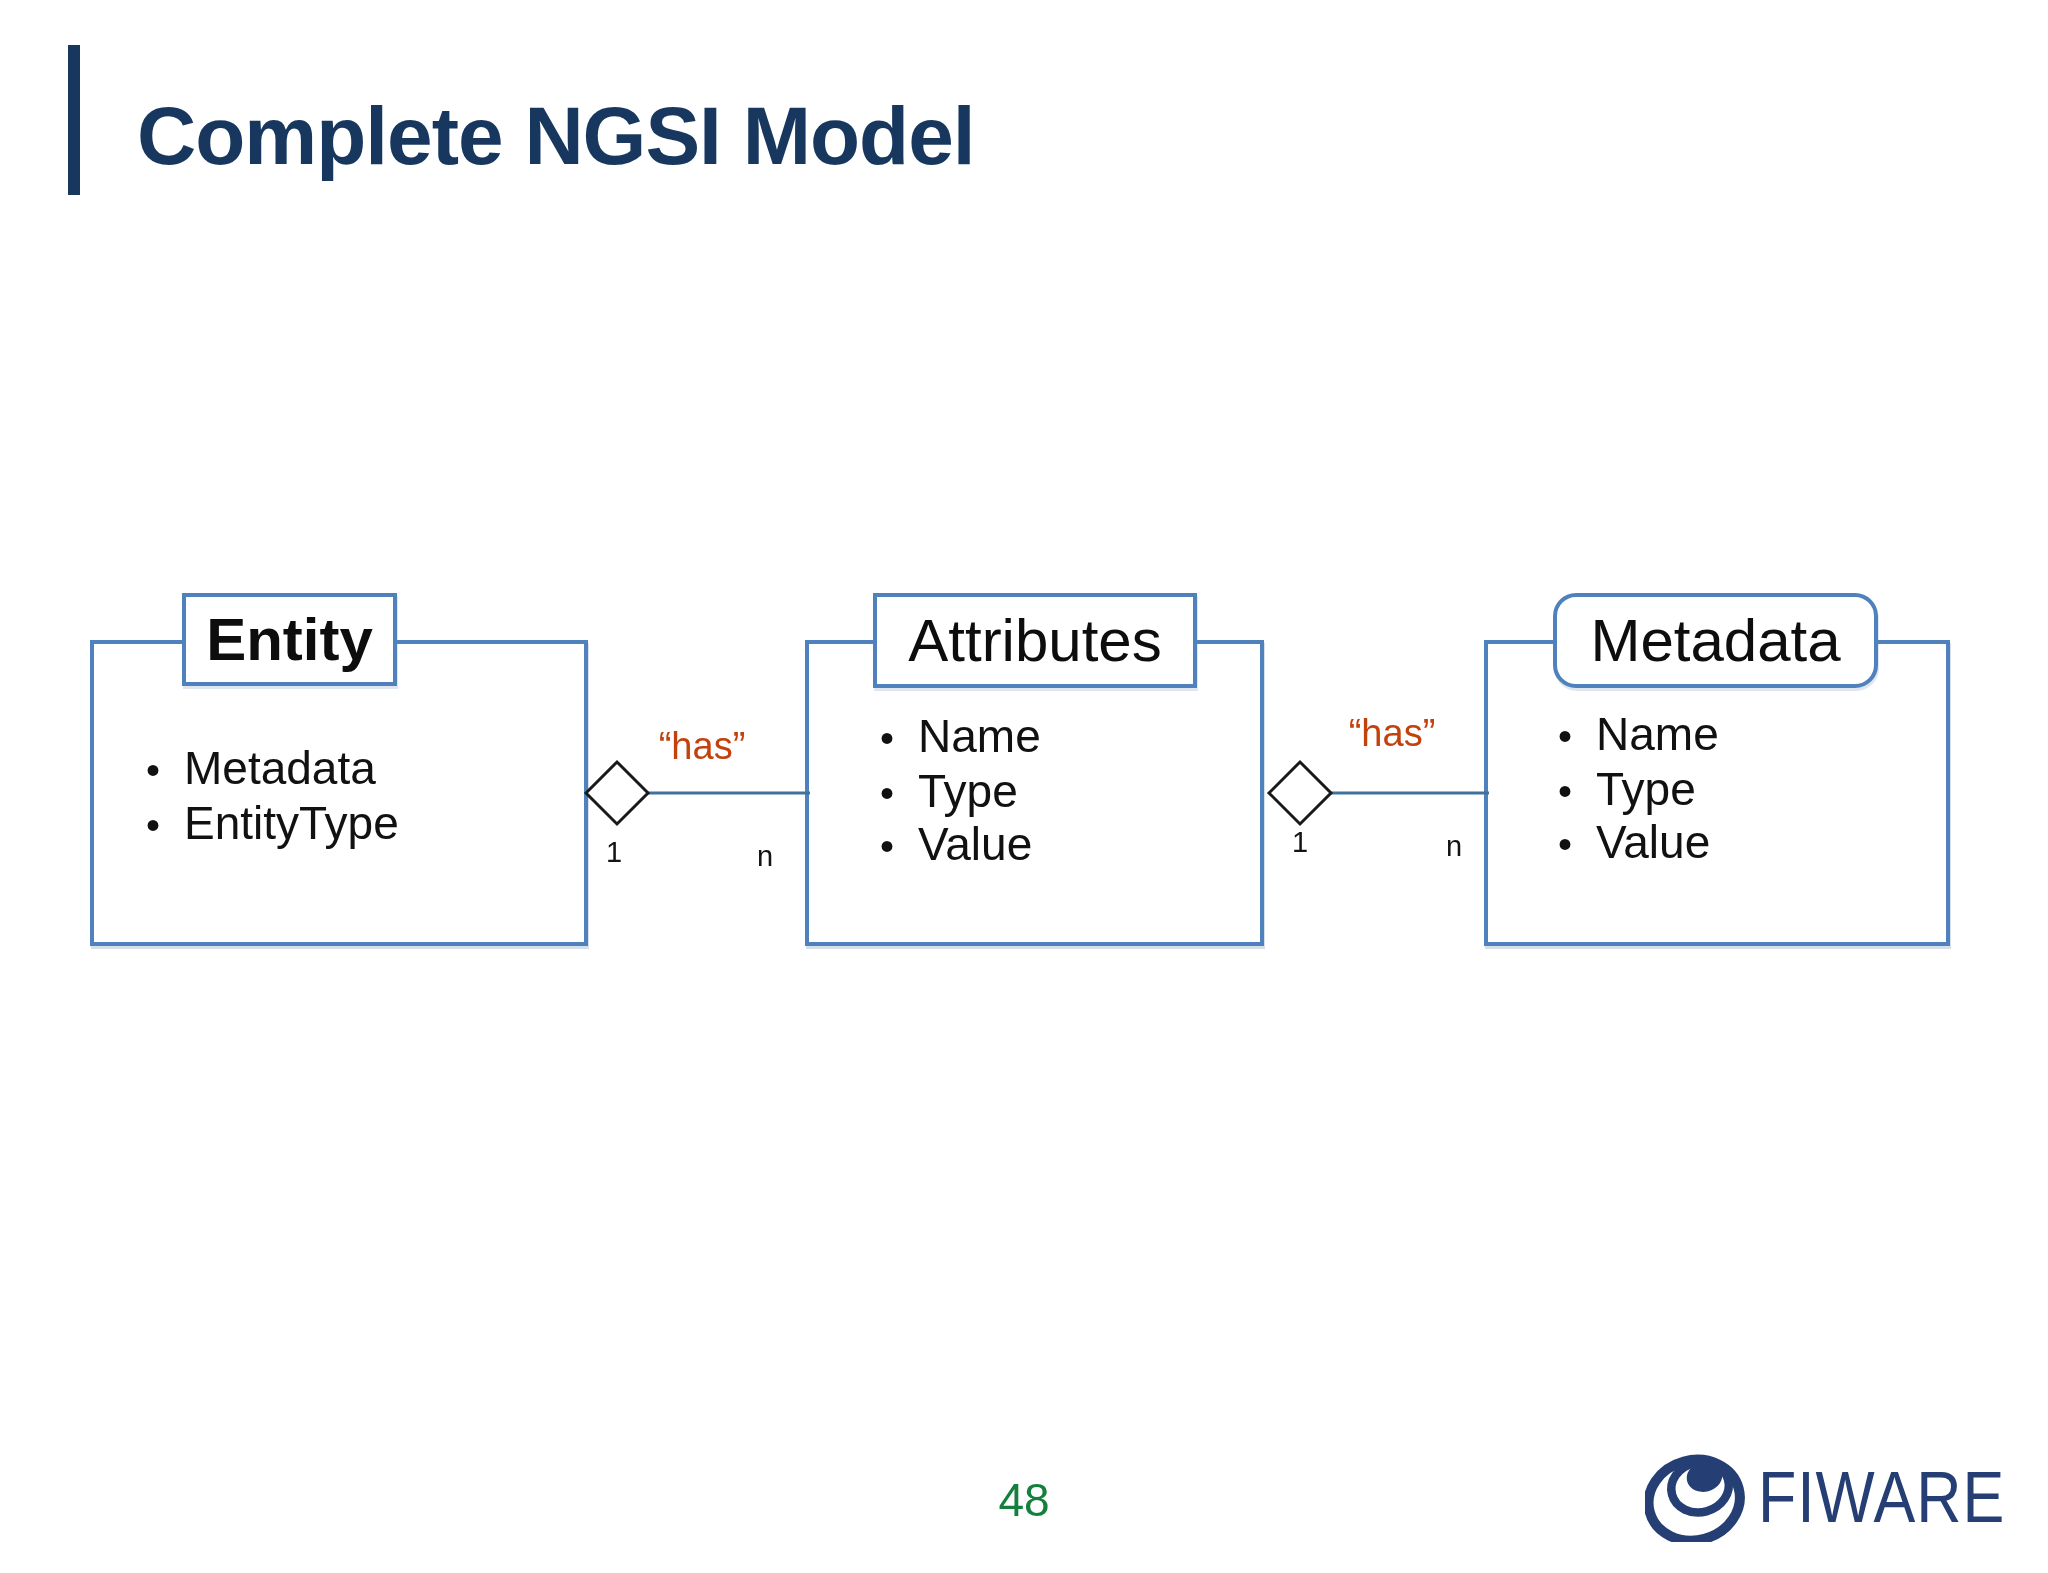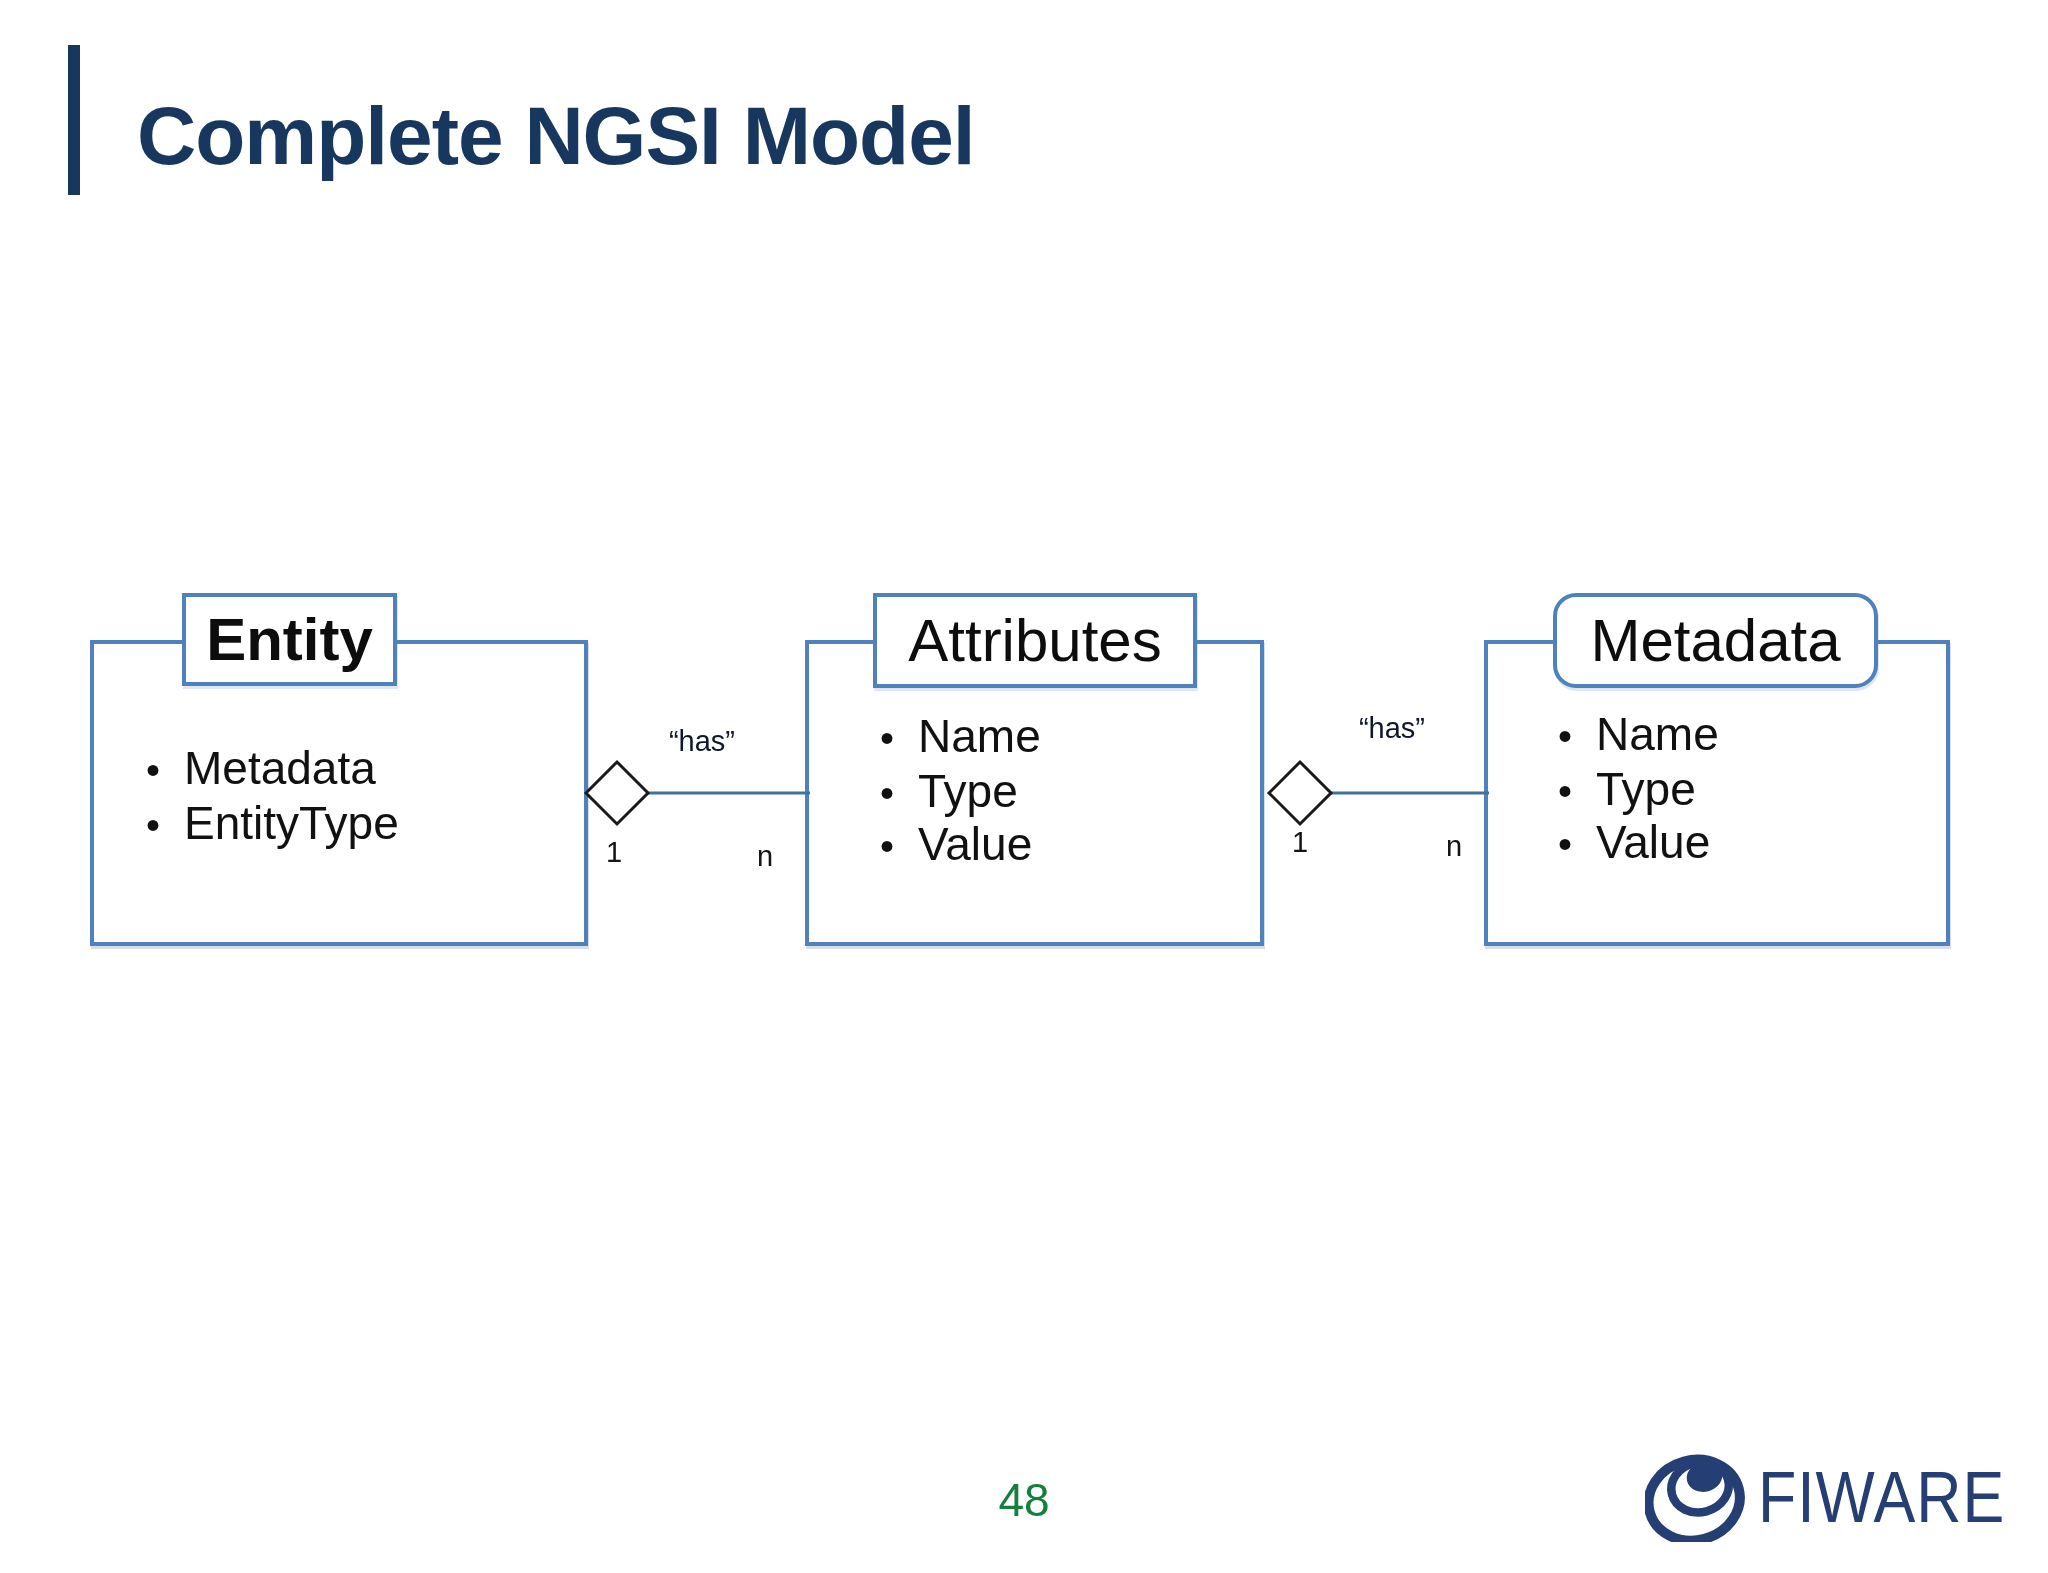--- a/index.html
+++ b/index.html
@@ -32,21 +32,21 @@
     z-index:4; white-space:nowrap;
   }
   .brow {
     position:absolute; z-index:2; display:flex; align-items:baseline;
     font-size:46px; line-height:1; color:#111; white-space:nowrap;
   }
   .brow .dot { margin-right:24px; font-size:40px; }
   .connector { position:absolute; z-index:3; overflow:visible; }
   .has-label {
     position:absolute; z-index:2; width:140px; text-align:center;
-    font-size:29px; line-height:1; color:#0f172a; white-space:nowrap;
+    font-size:38px; line-height:1; color:#c2410c; white-space:nowrap;
   }
   .mult {
     position:absolute; z-index:2; font-size:29px; line-height:1; color:#141414;
   }
   .page-number {
     position:absolute; left:974px; top:1477px; width:100px; text-align:center;
     font-size:46px; line-height:1; color:#15803d;
   }
   .logo { position:absolute; left:1645px; top:1448px; z-index:2; }
   .logo-text {

